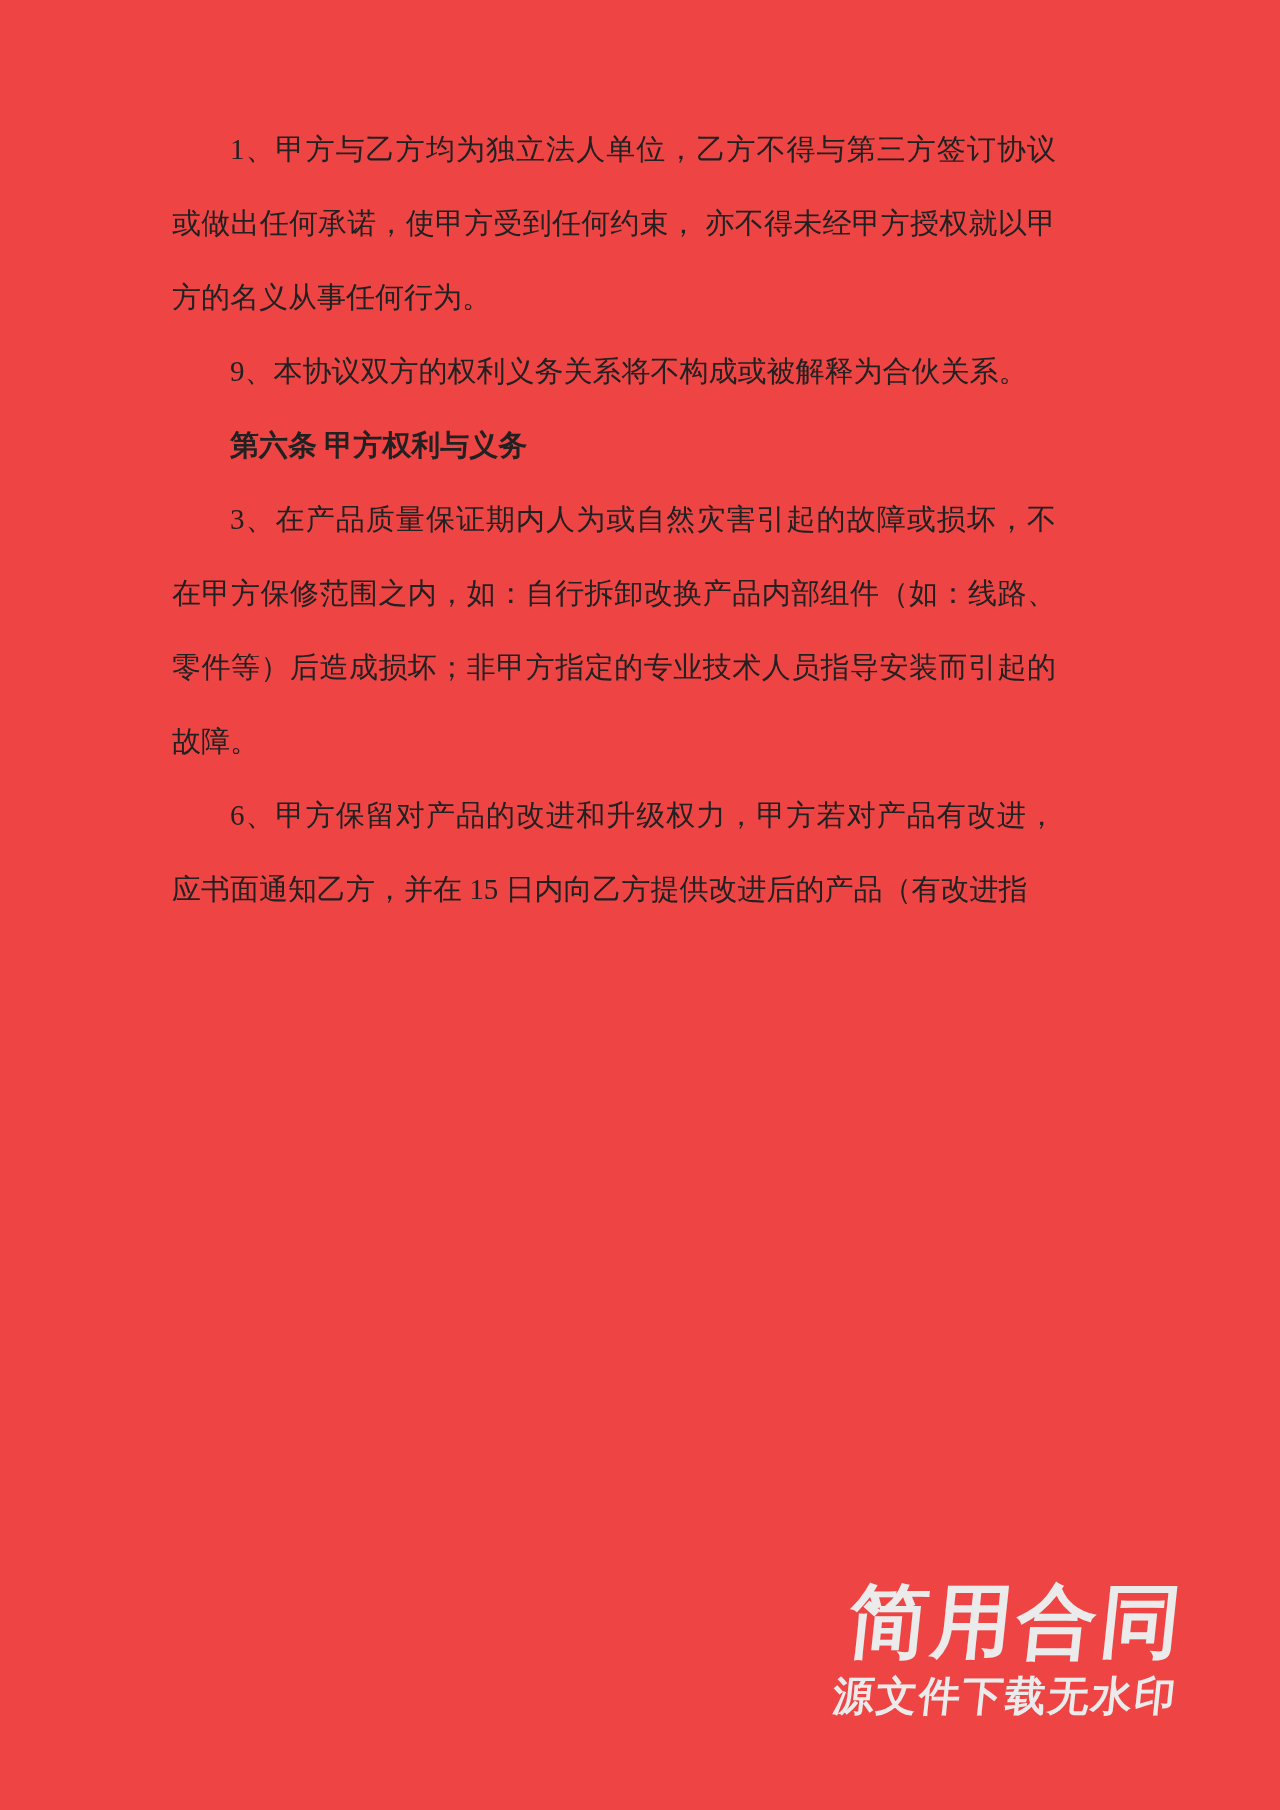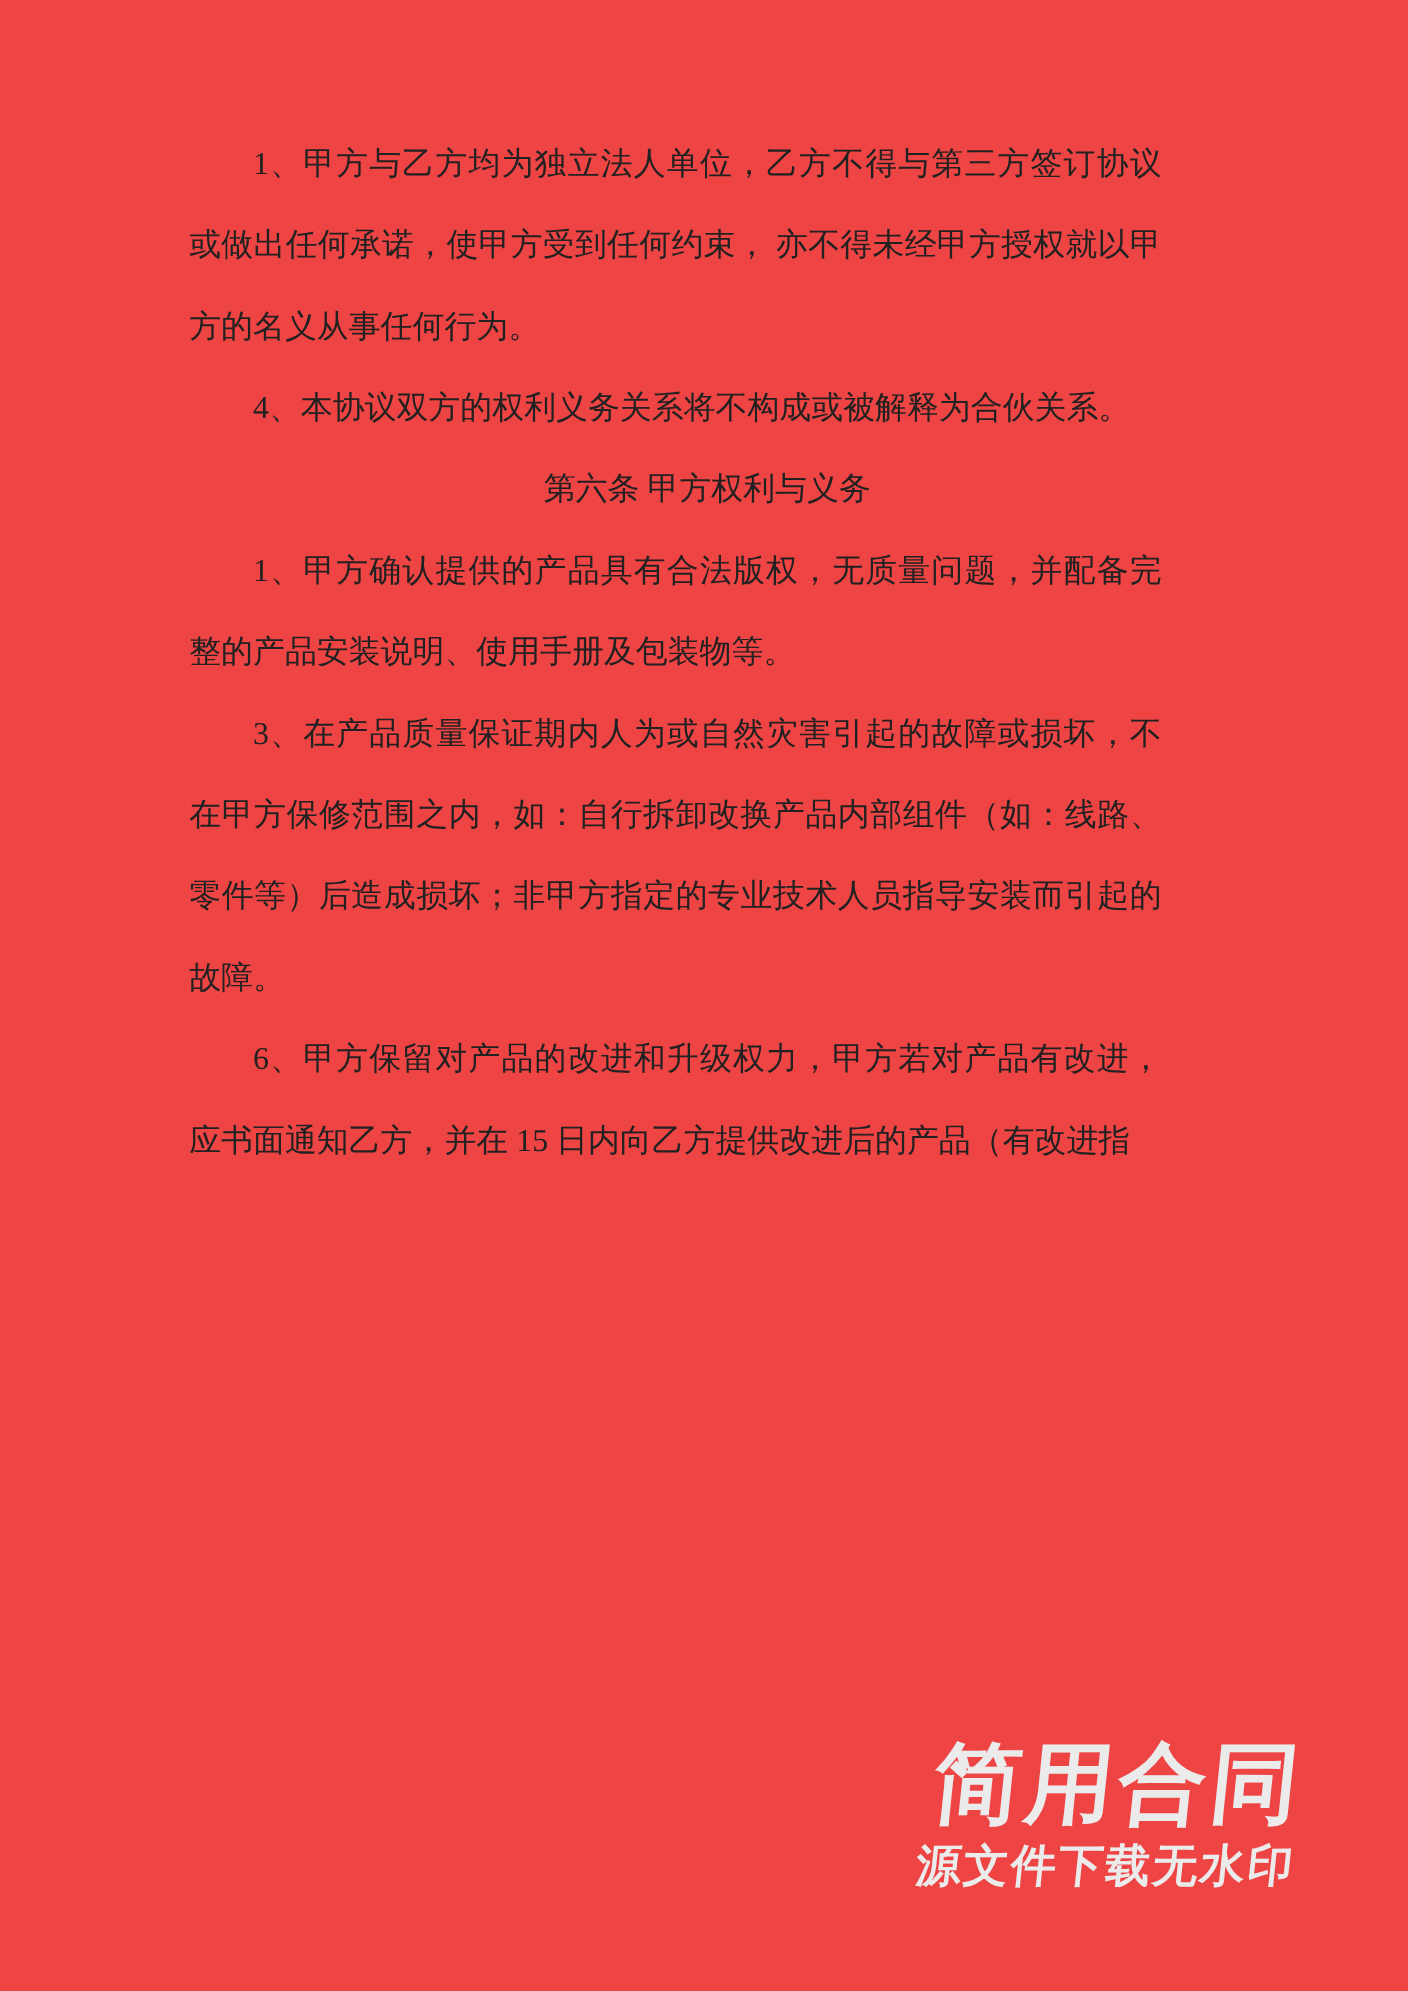--- a/index.html
+++ b/index.html
@@ -25,22 +25,22 @@
     font-size: 29px;
     line-height: 74px;
     text-align: justify;
   }
   .content p {
     margin: 0;
     padding: 0;
     text-indent: 2em;
   }
   .content p.heading {
-    font-weight: normal;
-    text-align: center;
+    font-weight: bold;
+    text-align: left;
   }
   .watermark {
     position: absolute;
     right: 98px;
     top: 1582px;
     z-index: 1;
     text-align: right;
     color: #ebebeb;
     font-family: "Liberation Sans", "DejaVu Sans", sans-serif;
     font-weight: 800;
@@ -60,23 +60,22 @@
     letter-spacing: 2px;
     white-space: nowrap;
   }
 </style>
 </head>
 <body>
 
 <div class="page">
   <div class="content">
     <p>1、甲方与乙方均为独立法人单位，乙方不得与第三方签订协议或做出任何承诺，使甲方受到任何约束， 亦不得未经甲方授权就以甲方的名义从事任何行为。</p>
-    <p>4、本协议双方的权利义务关系将不构成或被解释为合伙关系。</p>
+    <p>9、本协议双方的权利义务关系将不构成或被解释为合伙关系。</p>
     <p class="heading">第六条 甲方权利与义务</p>
-    <p>1、甲方确认提供的产品具有合法版权，无质量问题，并配备完整的产品安装说明、使用手册及包装物等。</p>
     <p>3、在产品质量保证期内人为或自然灾害引起的故障或损坏，不在甲方保修范围之内，如：自行拆卸改换产品内部组件（如：线路、零件等）后造成损坏；非甲方指定的专业技术人员指导安装而引起的故障。</p>
     <p>6、甲方保留对产品的改进和升级权力，甲方若对产品有改进，应书面通知乙方，并在 15 日内向乙方提供改进后的产品（有改进指</p>
   </div>
 
   <div class="watermark">
     <div class="wm-line1">简用合同</div>
     <div class="wm-line2">源文件下载无水印</div>
   </div>
 </div>
 

